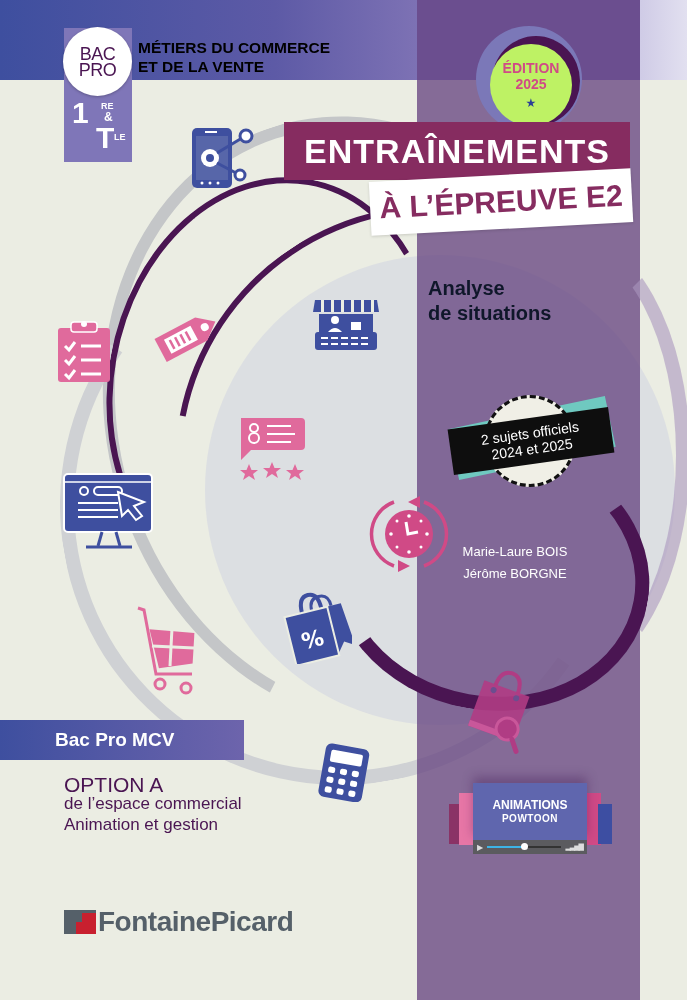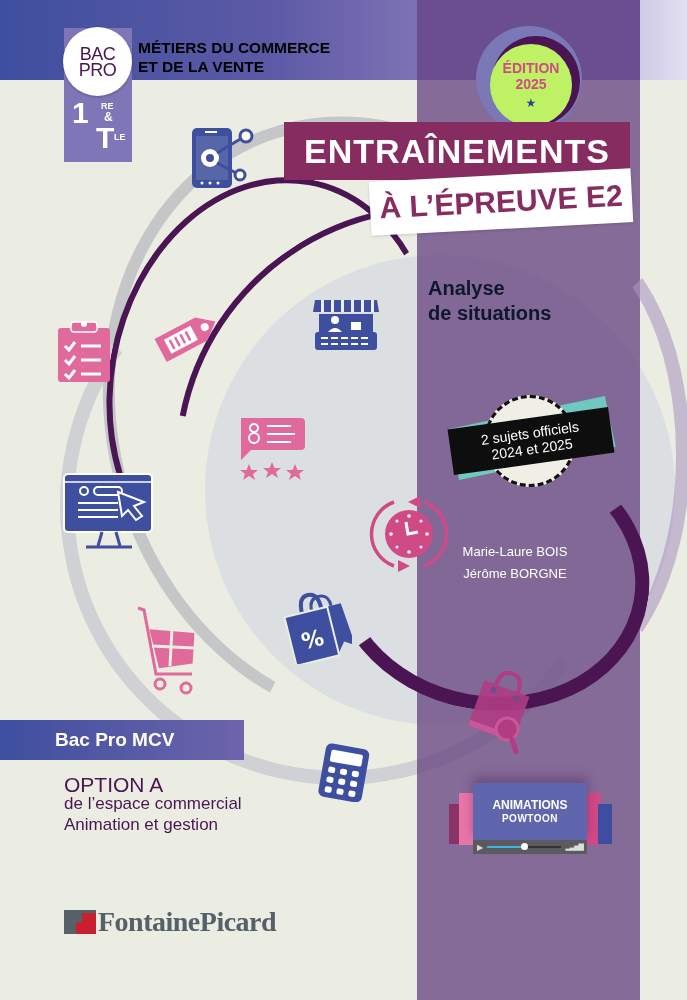--- a/index.html
+++ b/index.html
@@ -159,21 +159,21 @@
   .mcv-band {
     left: 0; top: 720px; width: 244px; height: 40px;
     background: linear-gradient(90deg, #3e4f9f, #6d64ac);
     color: #fff; font-weight: bold; font-size: 19px; padding-left: 55px;
     display: flex; align-items: center;
   }
   .option-title { left: 64px; top: 773px; color: #4a1552; font-weight: normal; font-size: 21px; text-align: right; }
   .option-desc { left: 64px; top: 793px; color: #4a1552; font-size: 17px; line-height: 21px; }
 
   
-  .logo { left: 64px; top: 906px; display: flex; align-items: center; font-family: Liberation Serif, serif; }
+  .logo { left: 64px; top: 906px; display: flex; align-items: center; }
   .logo-mark { position: relative; width: 32px; height: 24px; background: #556069; margin-right: 2px; }
   .logo-mark .red1 { position: absolute; right: 0; top: 3px; width: 14px; height: 21px; background: #c8202f; }
   .logo-mark .red2 { position: absolute; right: 10px; top: 12px; width: 10px; height: 12px; background: #c8202f; }
   .logo-text { color: #556069; font-weight: bold; font-size: 28px; letter-spacing: -0.5px; }
 
   
   .icon { position: absolute; }
 </style>
 </head>
 <body>

